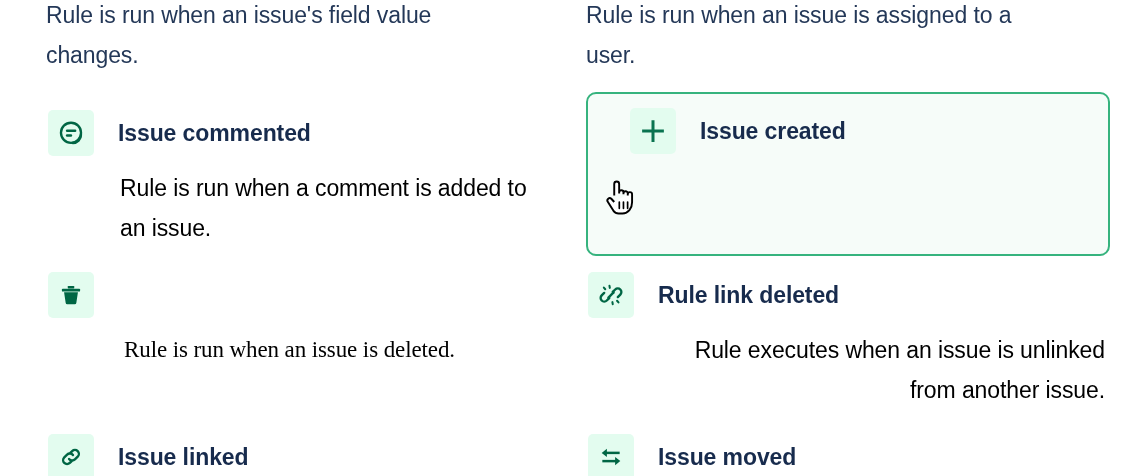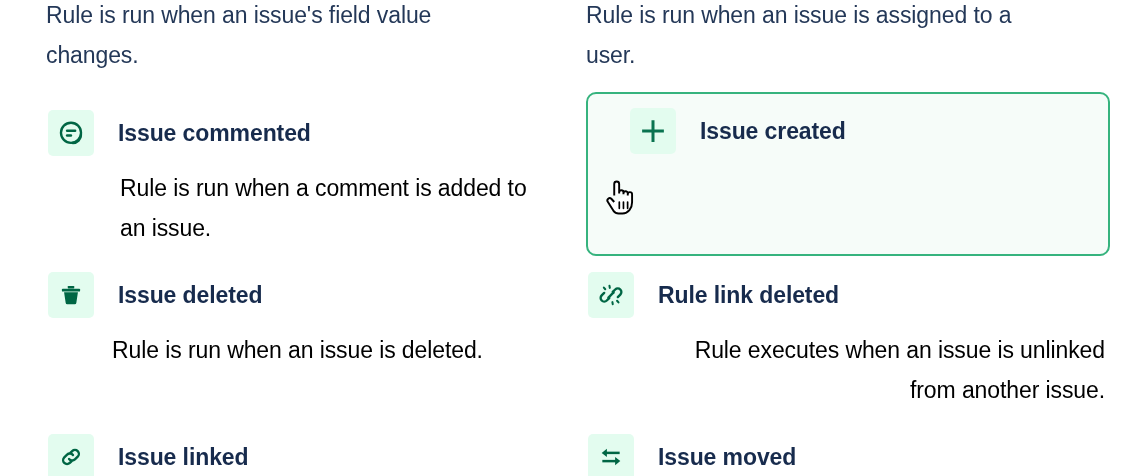--- a/index.html
+++ b/index.html
@@ -128,23 +128,22 @@
 
   <div class="opt col-left" style="top:270px; width:480px; height:140px;">
     <div class="opt-head">
       <span class="icon-tile">
         <svg width="26" height="26" viewBox="0 0 24 24" fill="none">
           <rect x="9" y="3.6" width="6" height="2.4" rx="0.6" fill="#006644"></rect>
           <rect x="3.6" y="6.2" width="16.8" height="2.6" rx="0.8" fill="#006644"></rect>
           <path d="M5.6 9.4h12.8l-1.5 10a1.4 1.4 0 0 1-1.4 1.2H8.5a1.4 1.4 0 0 1-1.4-1.2l-1.5-10z" fill="#006644"></path>
         </svg>
       </span>
-      <span class="opt-title">Issue deleted</span>
     </div>
-    <div class="opt-desc" style="left:64px; top:58px; width:420px;">Rule is run when an issue is deleted.</div>
+    <div class="opt-desc" style="left:76px; top:58px; width:420px;font-family:Liberation Serif, serif;">Rule is run when an issue is deleted.</div>
   </div>
 
   <div class="opt col-right" style="top:270px; width:524px; height:140px;">
     <div class="opt-head">
       <span class="icon-tile">
         <svg width="26" height="26" viewBox="0 0 24 24" fill="none">
           <path d="M13.6 9.2l2.3-2.3a3.3 3.3 0 0 1 4.7 4.7l-2.3 2.3" stroke="#006644" stroke-width="2.2" stroke-linecap="round"></path>
           <path d="M10.4 14.8l-2.3 2.3a3.3 3.3 0 0 1-4.7-4.7l2.3-2.3" stroke="#006644" stroke-width="2.2" stroke-linecap="round"></path>
           <path d="M9.6 14.4l4.8-4.8" stroke="#006644" stroke-width="2.2" stroke-linecap="round"></path>
           <path d="M5.4 5.2l1.3 1.5M10.6 3.5l.3 1.9M18.9 18.8l-1.3-1.5M13.6 20.5l-.3-1.9" stroke="#006644" stroke-width="1.9" stroke-linecap="round"></path>

